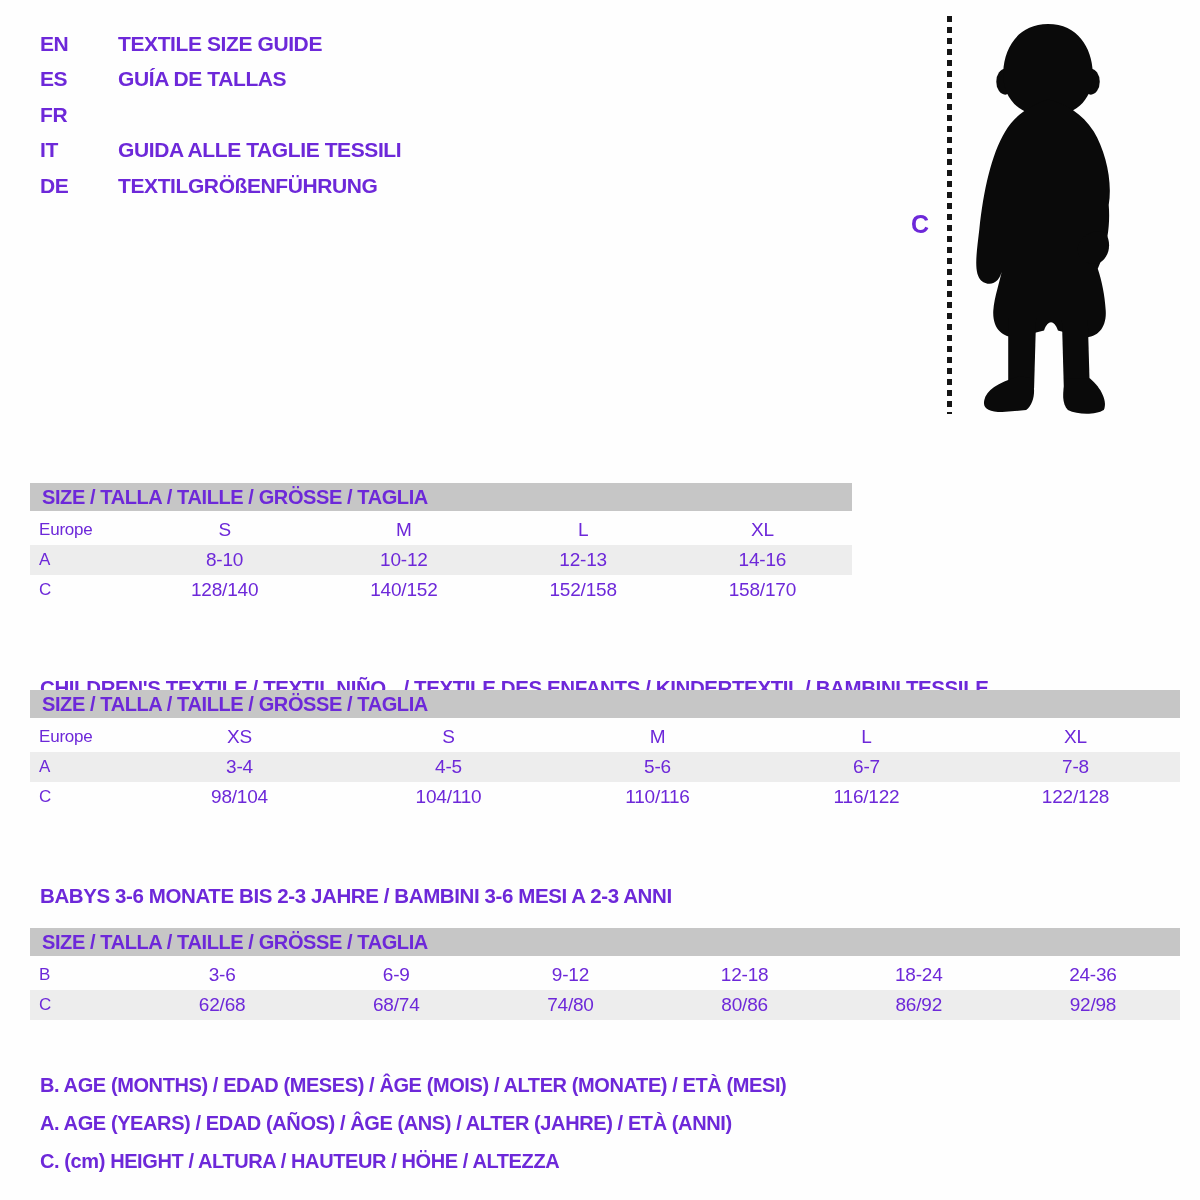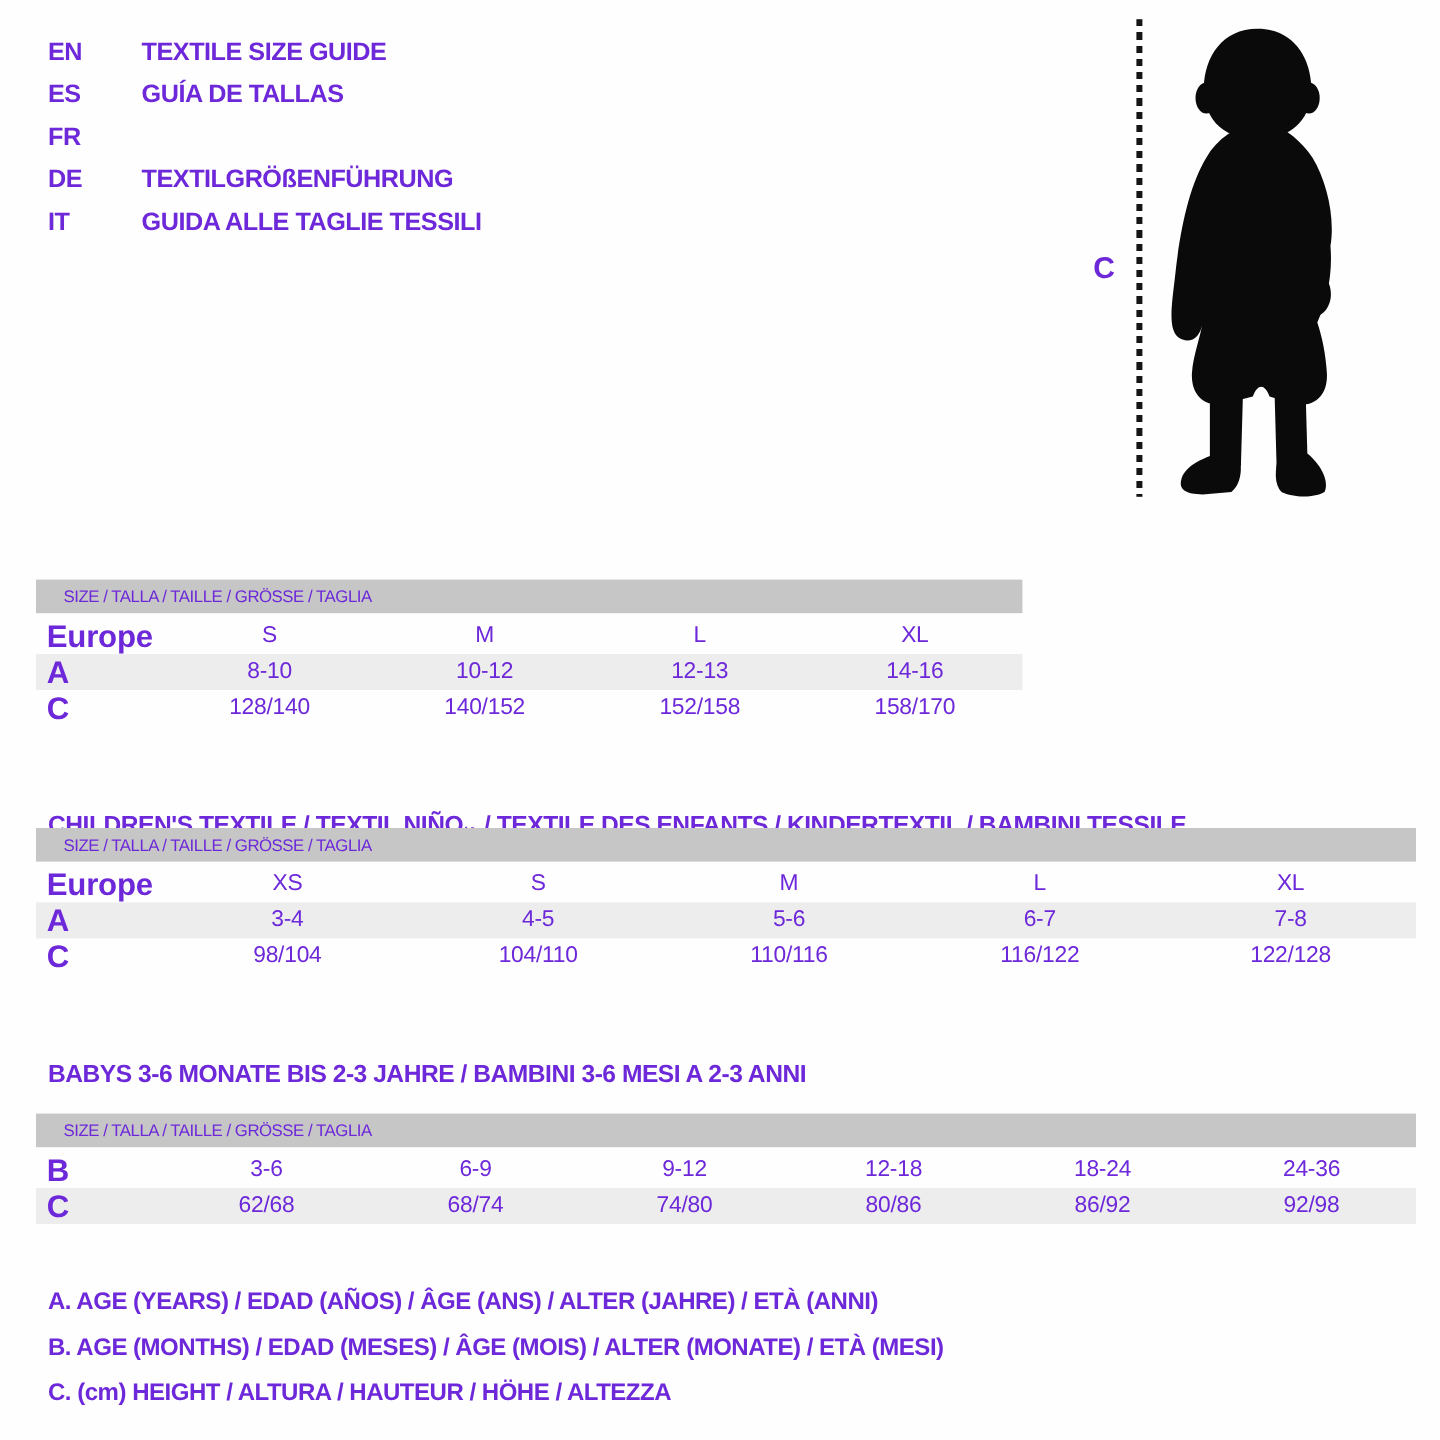--- a/index.html
+++ b/index.html
@@ -19,26 +19,26 @@
   }
   .measure-label{position:absolute;left:911px;top:210px;font-size:25px;font-weight:700;}
   .silhouette{position:absolute;left:958px;top:20px;}
   
   .sec-title{position:absolute;left:40px;font-size:20.5px;font-weight:700;letter-spacing:-0.4px;white-space:nowrap;}
   .sub-a{font-size:13px;vertical-align:-4px;font-weight:700;}
   
   .sg-table{position:absolute;left:30px;}
   .sg-head{
     height:28px;background:#c6c6c6;display:flex;align-items:center;
-    padding-left:23px;font-size:14px;font-weight:400;letter-spacing:-0.4px;
+    padding-left:12px;font-size:20px;font-weight:700;letter-spacing:-0.4px;
     margin-bottom:4px;box-sizing:border-box;
   }
   .sg-row{display:flex;height:30px;align-items:center;font-size:19px;letter-spacing:-0.2px;}
   .sg-row.shaded{background:#ededed;}
-  .sg-label{width:105px;padding-left:9px;box-sizing:border-box;font-size:26px;font-weight:bold;}
+  .sg-label{width:105px;padding-left:9px;box-sizing:border-box;font-size:17px;}
   .sg-cell{flex:1;text-align:center;}
   
   .legend{position:absolute;left:40px;top:1066px;}
   .legend-line{height:38px;display:flex;align-items:center;font-size:20px;font-weight:700;letter-spacing:-0.4px;white-space:nowrap;}
 </style>
 </head>
 <body>
 
 <div class="canvas">
 
@@ -48,26 +48,26 @@
       <span class="lang-label">TEXTILE SIZE GUIDE</span>
     </div>
     <div class="lang-row">
       <span class="lang-code">ES</span>
       <span class="lang-label">GUÍA DE TALLAS</span>
     </div>
     <div class="lang-row">
       <span class="lang-code">FR</span>
     </div>
     <div class="lang-row">
+      <span class="lang-code">IT</span>
+      <span class="lang-label">GUIDA ALLE TAGLIE TESSILI</span>
+    </div>
+    <div class="lang-row">
       <span class="lang-code">DE</span>
       <span class="lang-label">TEXTILGRÖßENFÜHRUNG</span>
-    </div>
-    <div class="lang-row">
-      <span class="lang-code">IT</span>
-      <span class="lang-label">GUIDA ALLE TAGLIE TESSILI</span>
     </div>
   </div>
 
   <div class="dashed-line"></div>
   <div class="measure-label">C</div>
   <svg class="silhouette" width="186" height="398" viewBox="0 0 186 400">
     <g fill="#0a0a0a">
 
       <ellipse cx="47" cy="62" rx="9" ry="13"></ellipse>
       <ellipse cx="133" cy="62" rx="9" ry="13"></ellipse>
@@ -175,18 +175,18 @@
       <span class="sg-cell">62/68</span>
       <span class="sg-cell">68/74</span>
       <span class="sg-cell">74/80</span>
       <span class="sg-cell">80/86</span>
       <span class="sg-cell">86/92</span>
       <span class="sg-cell">92/98</span>
     </div>
   </div>
 
   <div class="legend">
+    <div class="legend-line">B. AGE (MONTHS) / EDAD (MESES) / ÂGE (MOIS) / ALTER (MONATE) / ETÀ (MESI)</div>
     <div class="legend-line">A. AGE (YEARS) / EDAD (AÑOS) / ÂGE (ANS) / ALTER (JAHRE) / ETÀ (ANNI)</div>
-    <div class="legend-line">B. AGE (MONTHS) / EDAD (MESES) / ÂGE (MOIS) / ALTER (MONATE) / ETÀ (MESI)</div>
     <div class="legend-line">C. (cm) HEIGHT / ALTURA / HAUTEUR / HÖHE / ALTEZZA</div>
   </div>
 
 </div>
 
 </body></html>

